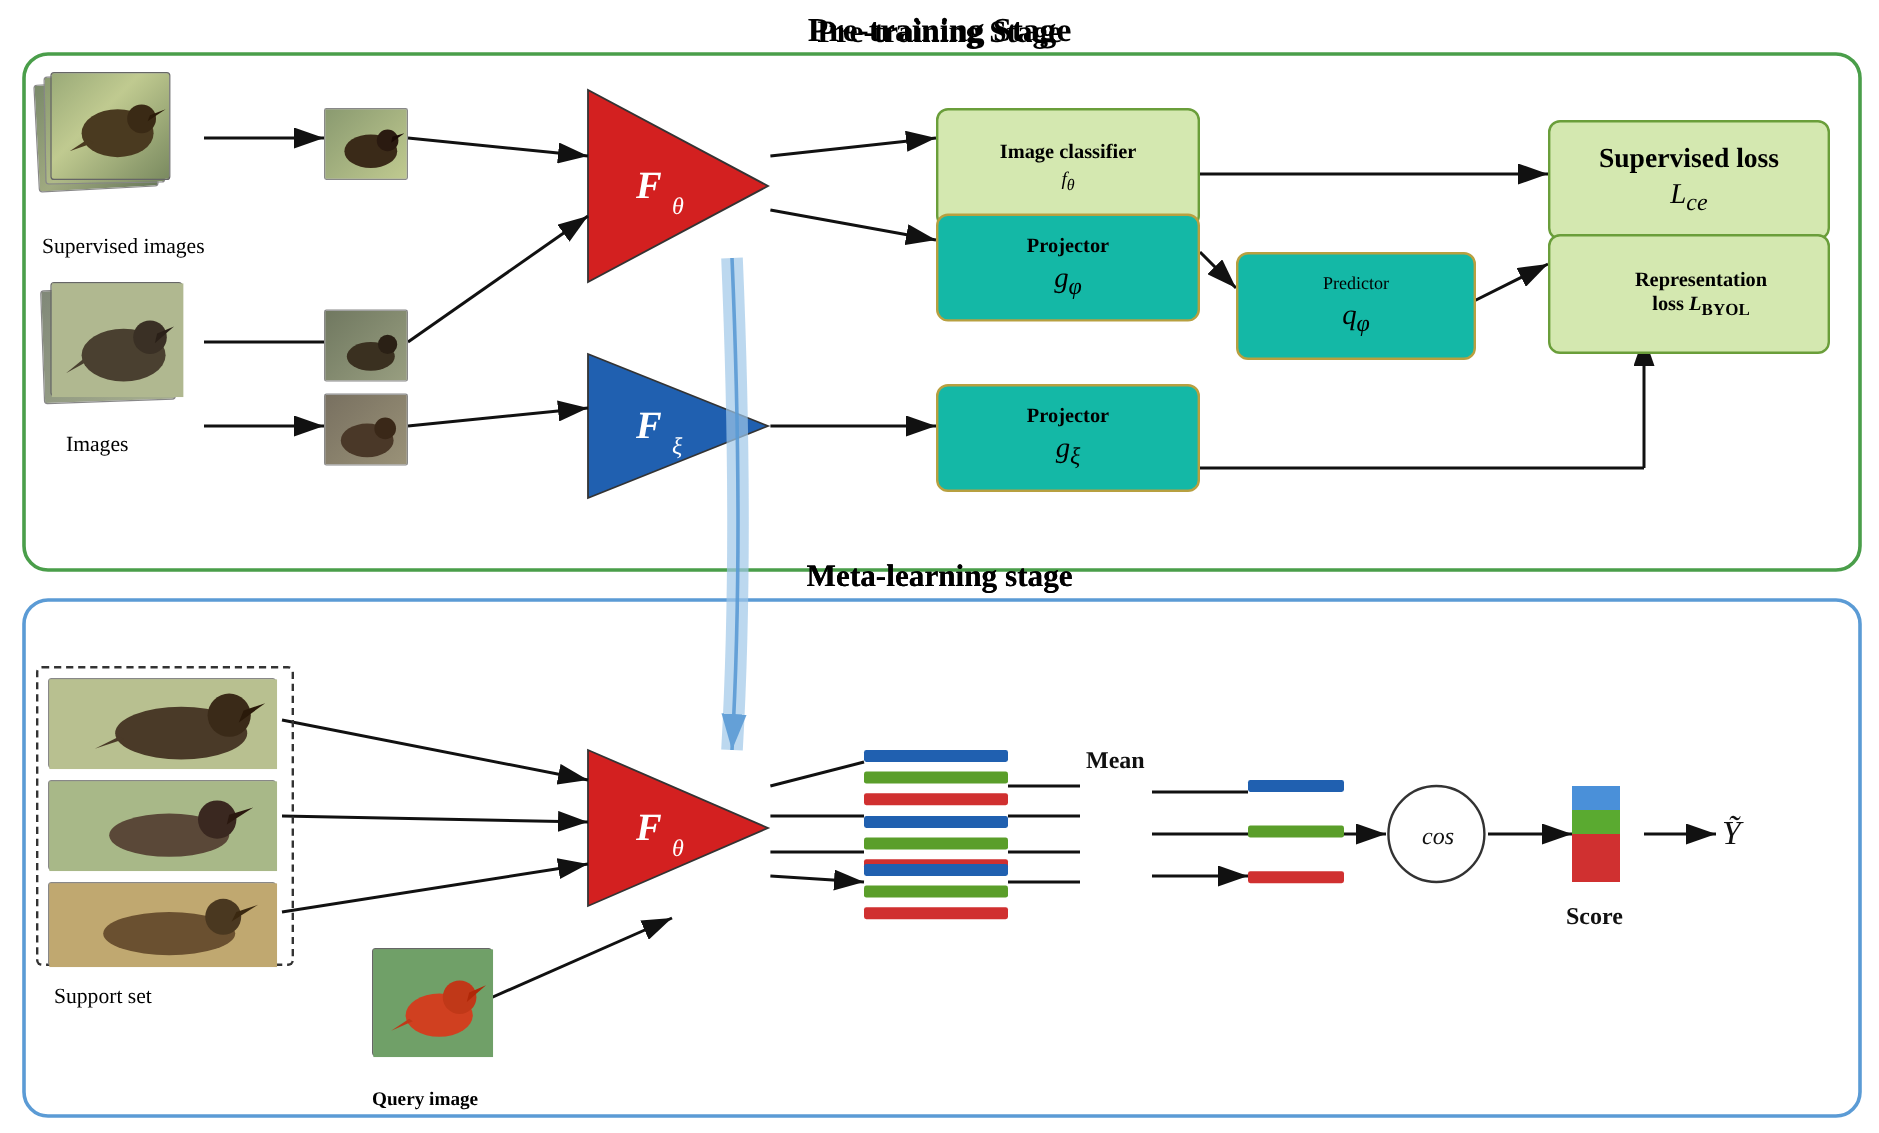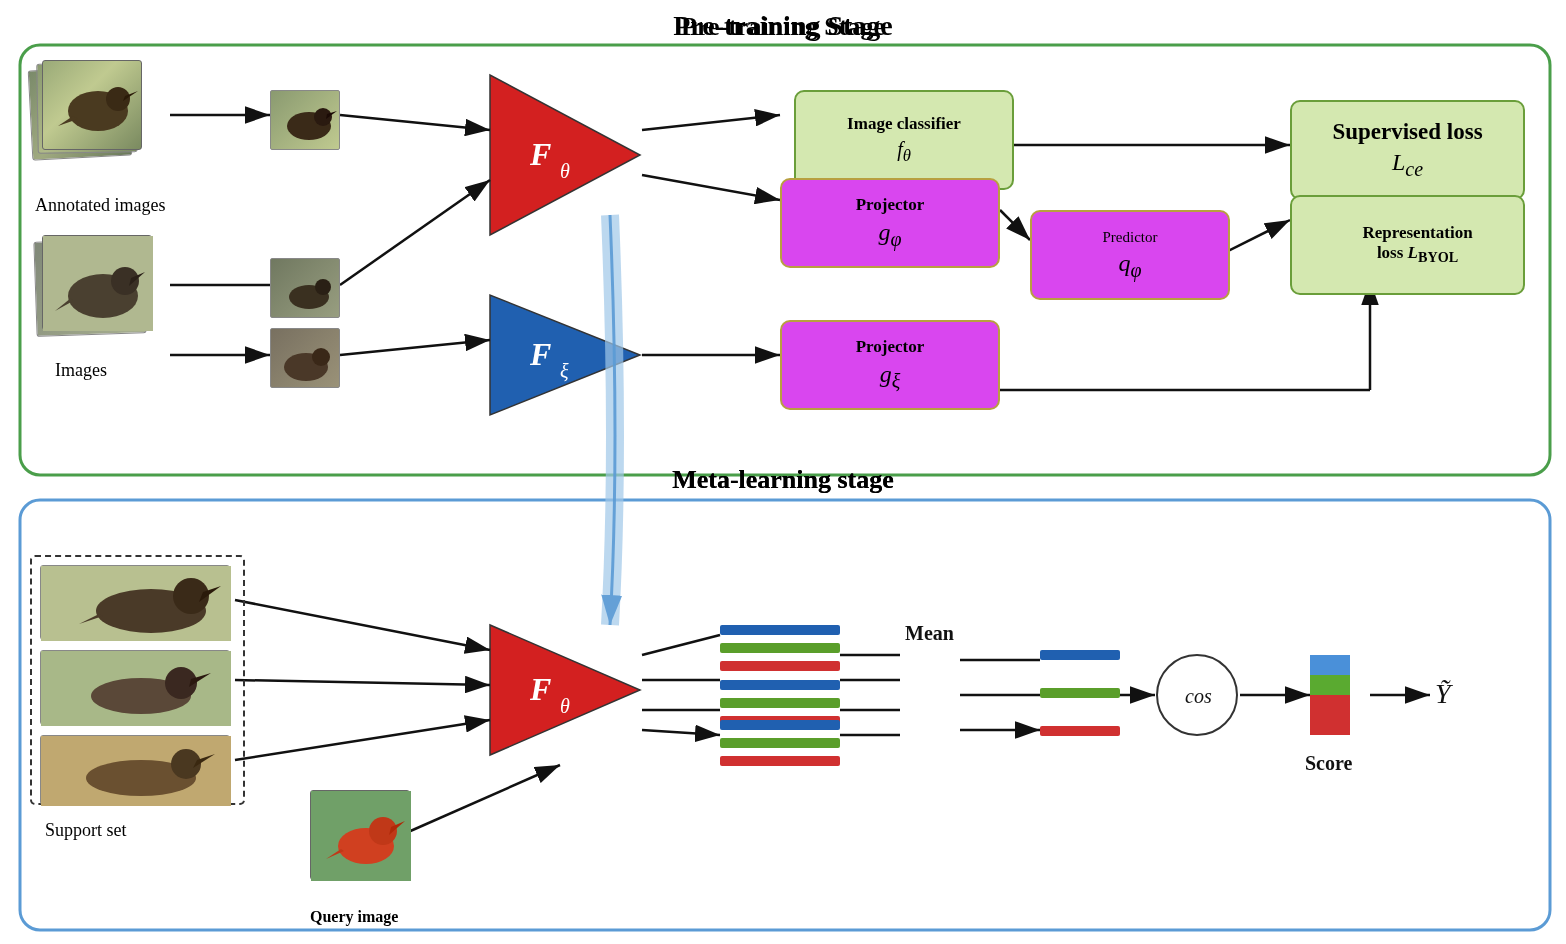--- a/index.html
+++ b/index.html
@@ -30,21 +30,21 @@
       justify-content: center;
       text-align: center;
       font-size: 16px;
     }
 
     
     .cream-box {
       position: absolute;
       border: 2px solid #b8a040;
       border-radius: 10px;
-      background: #d946ef;
+      background: #14b8a6;
       display: flex;
       flex-direction: column;
       align-items: center;
       justify-content: center;
       text-align: center;
       font-size: 16px;
     }
 
     
     .arrows-svg {
@@ -174,21 +174,21 @@
 
   <text x="1305" y="770" font-family="Times New Roman" font-size="20" font-weight="bold" fill="#111">Score</text>
 
   <text x="1435" y="703" font-family="Times New Roman" font-size="28" font-style="italic" fill="#111">Ỹ</text>
 
 </svg>
 
 <div class="section-title" style="top:12px; left:0; right:0; text-align:center;">Pre-training Stage</div>
 <div class="section-title" style="top:465px; left:0; right:0; text-align:center;">Meta-learning stage</div>
 
-<div style="position:absolute; top:195px; left:35px; font-size:18px;">Annotated images</div>
+<div style="position:absolute; top:195px; left:35px; font-size:18px;">Supervised images</div>
 
 <div style="position:absolute; top:360px; left:55px; font-size:18px;text-align:right;">Images</div>
 
 <div style="position:absolute; top:68px; left:30px; width:100px; height:90px; background: linear-gradient(135deg,#7a8a6a 0%,#a0aa80 50%,#6a7a5a 100%); border:1px solid #888; border-radius:3px; transform:rotate(-3deg);"></div>
 <div style="position:absolute; top:63px; left:37px; width:100px; height:90px; background: linear-gradient(135deg,#8a9a70 0%,#b0ba88 50%,#7a8a62 100%); border:1px solid #888; border-radius:3px; transform:rotate(-1deg);"></div>
 <div style="position:absolute; top:60px; left:42px; width:100px; height:90px; background: linear-gradient(135deg,#9aaa78 0%,#c0ca90 40%,#7a8a60 100%); border:1px solid #666; border-radius:3px;">
   
   <svg viewBox="0 0 100 90" width="100" height="90">
     <ellipse cx="55" cy="50" rx="30" ry="20" fill="#4a3a20"></ellipse>
     <circle cx="75" cy="38" r="12" fill="#3a2a15"></circle>
@@ -222,23 +222,23 @@
     <circle cx="52" cy="28" r="8" fill="#2a2015"></circle>
   </svg>
 </div>
 <div style="position:absolute; top:328px; left:270px; width:70px; height:60px; background: linear-gradient(135deg,#787060,#9a9278); border:1px solid #888; border-radius:2px;">
   <svg viewBox="0 0 70 60" width="70" height="60">
     <ellipse cx="35" cy="38" rx="22" ry="14" fill="#4a3828"></ellipse>
     <circle cx="50" cy="28" r="9" fill="#3a2818"></circle>
   </svg>
 </div>
 
-<div class="green-box" style="left:780px; top:90px; width:220px; height:100px;margin-left:14px;">
+<div class="green-box" style="left:780px; top:90px; width:220px; height:100px;">
   <span style="font-size:17px; font-weight:bold;">Image classifier</span>
-  <span style="font-size:20px; font-style:italic; margin-top:4px;"><i>f</i><sub>θ</sub></span>
+  <span style="font-size:16px; font-style:italic; margin-top:4px;"><i>f</i><sub>θ</sub></span>
 </div>
 
 <div class="cream-box" style="left:780px; top:178px; width:220px; height:90px;">
   <span style="font-size:17px; font-weight:bold;">Projector</span>
   <span style="font-size:24px; font-style:italic; margin-top:4px;font-family:Liberation Serif, serif;"><i>g</i><sub>φ</sub></span>
 </div>
 
 <div class="cream-box" style="left:1030px; top:210px; width:200px; height:90px;">
   <span style="font-size:15px; font-weight:normal;">Predictor</span>
   <span style="font-size:24px; font-style:italic; margin-top:4px;text-align:right;"><i>q</i><sub>φ</sub></span>

